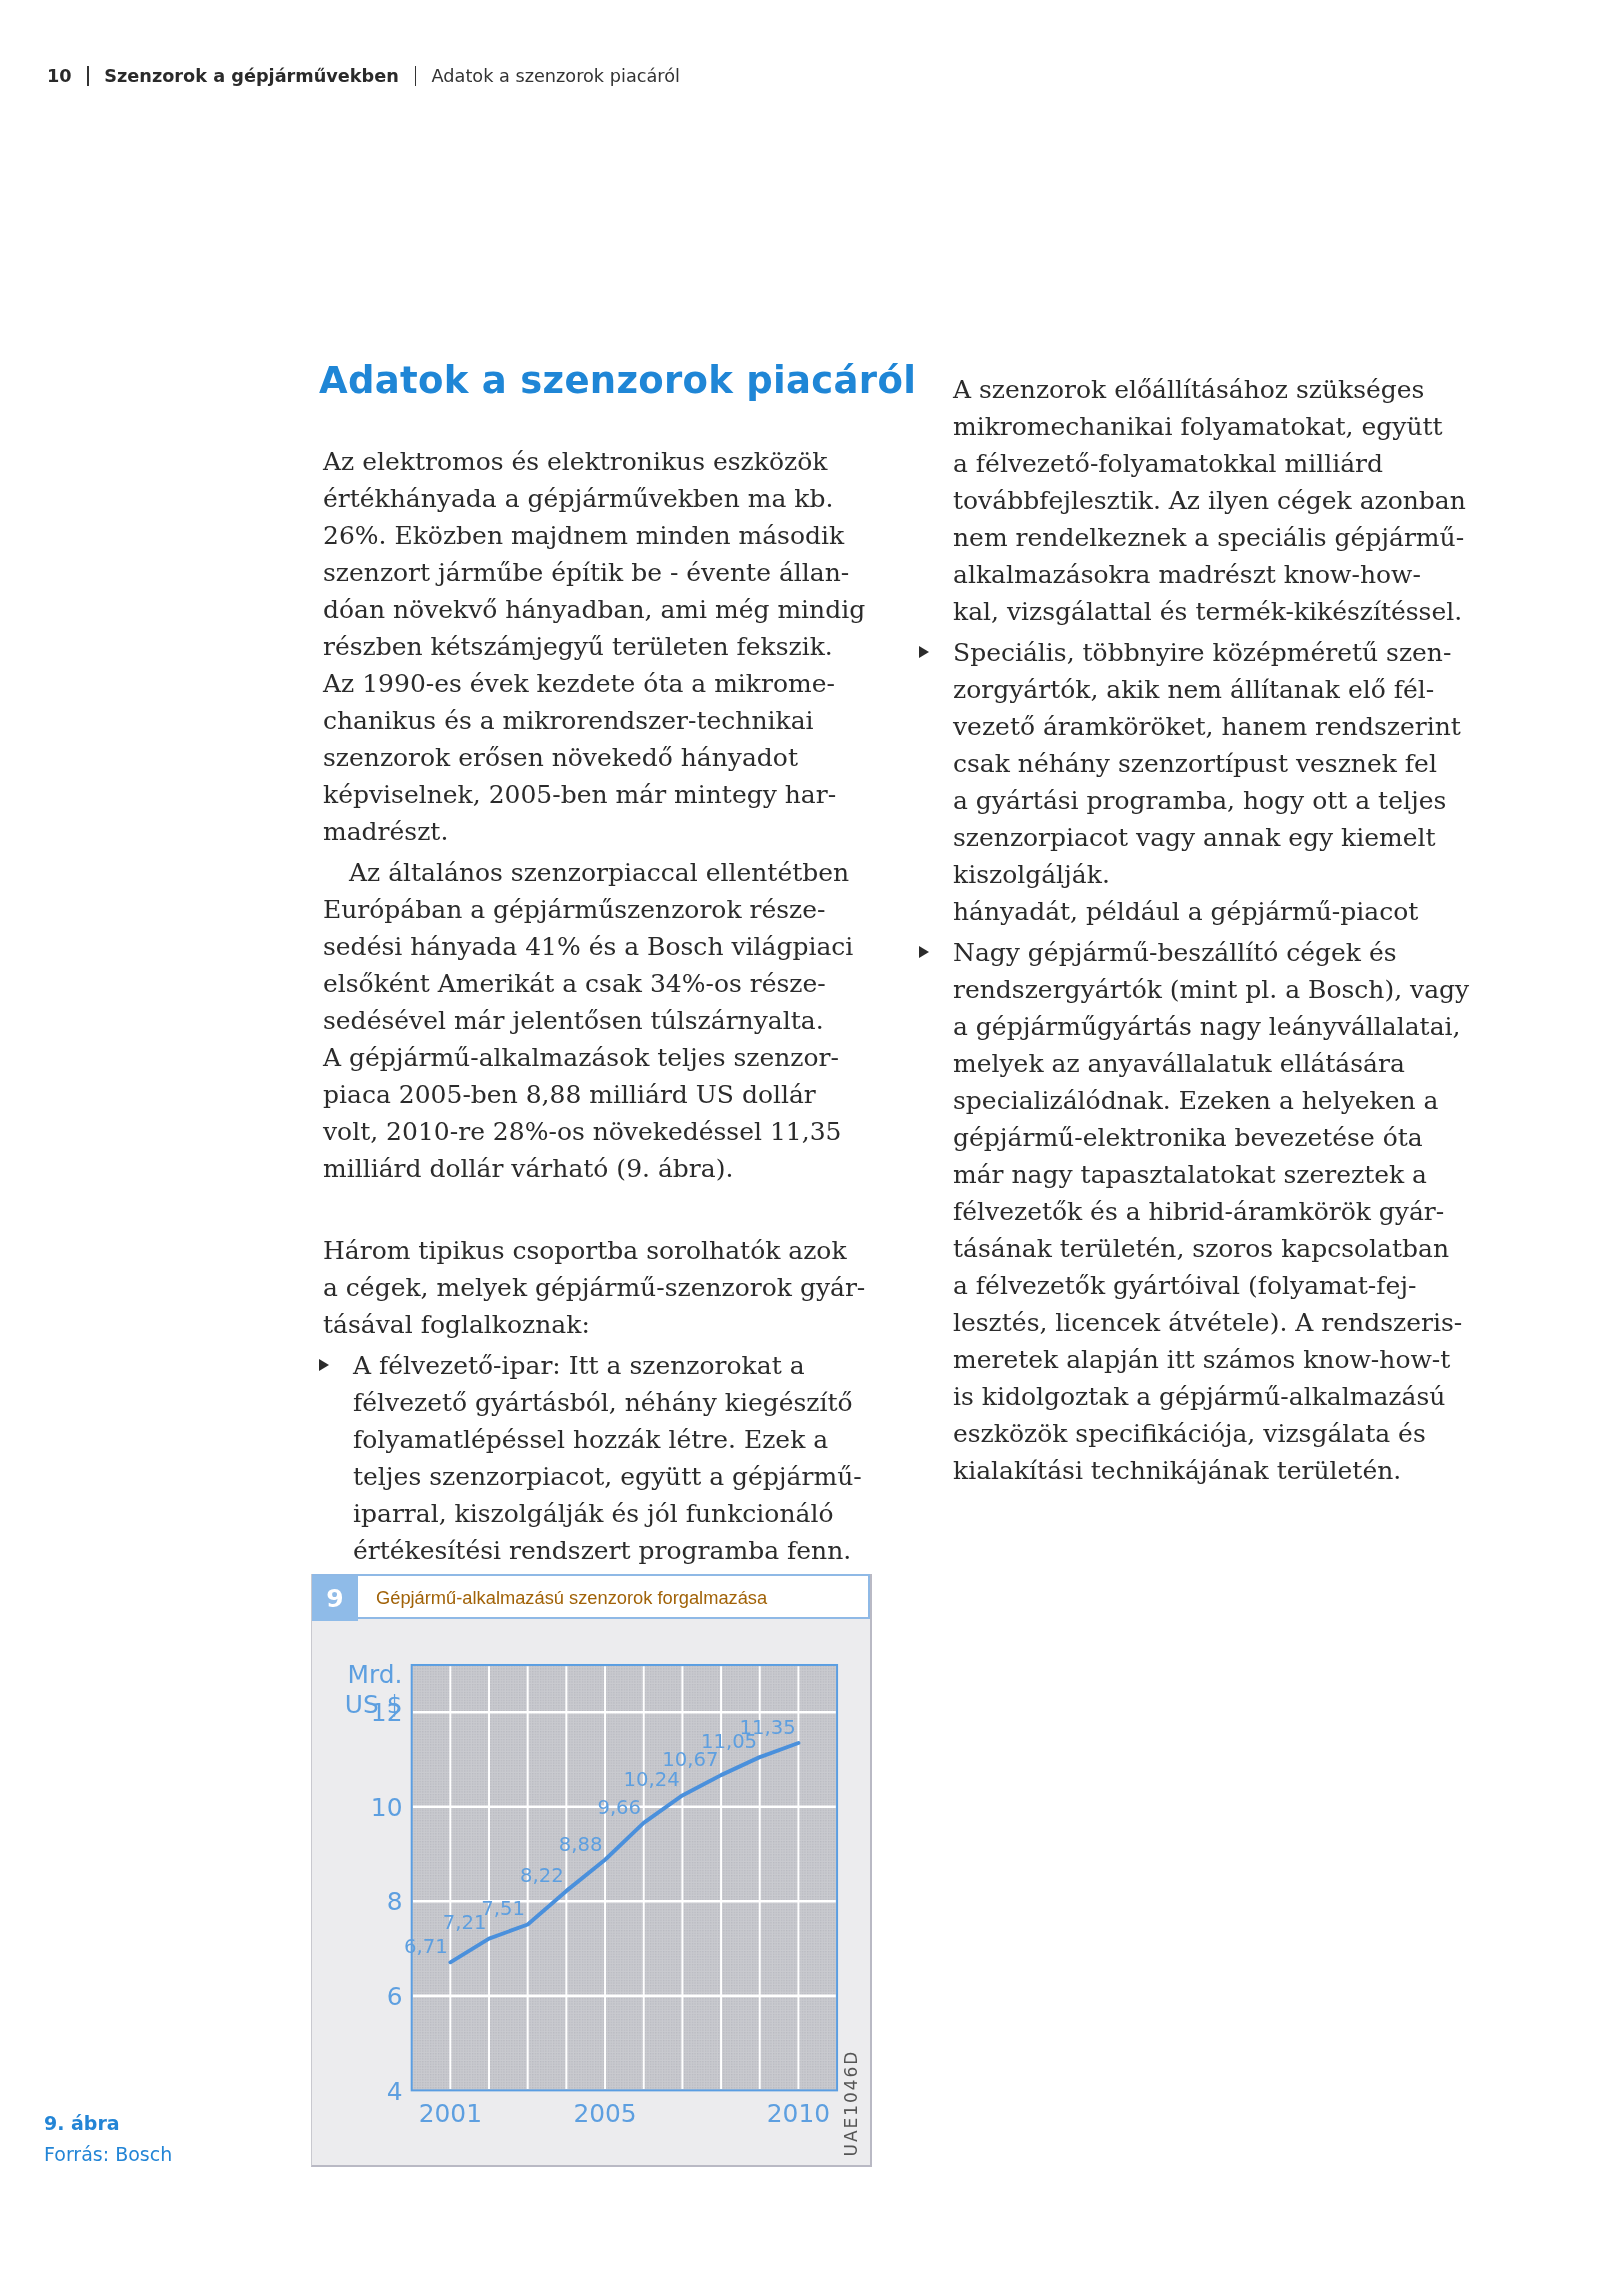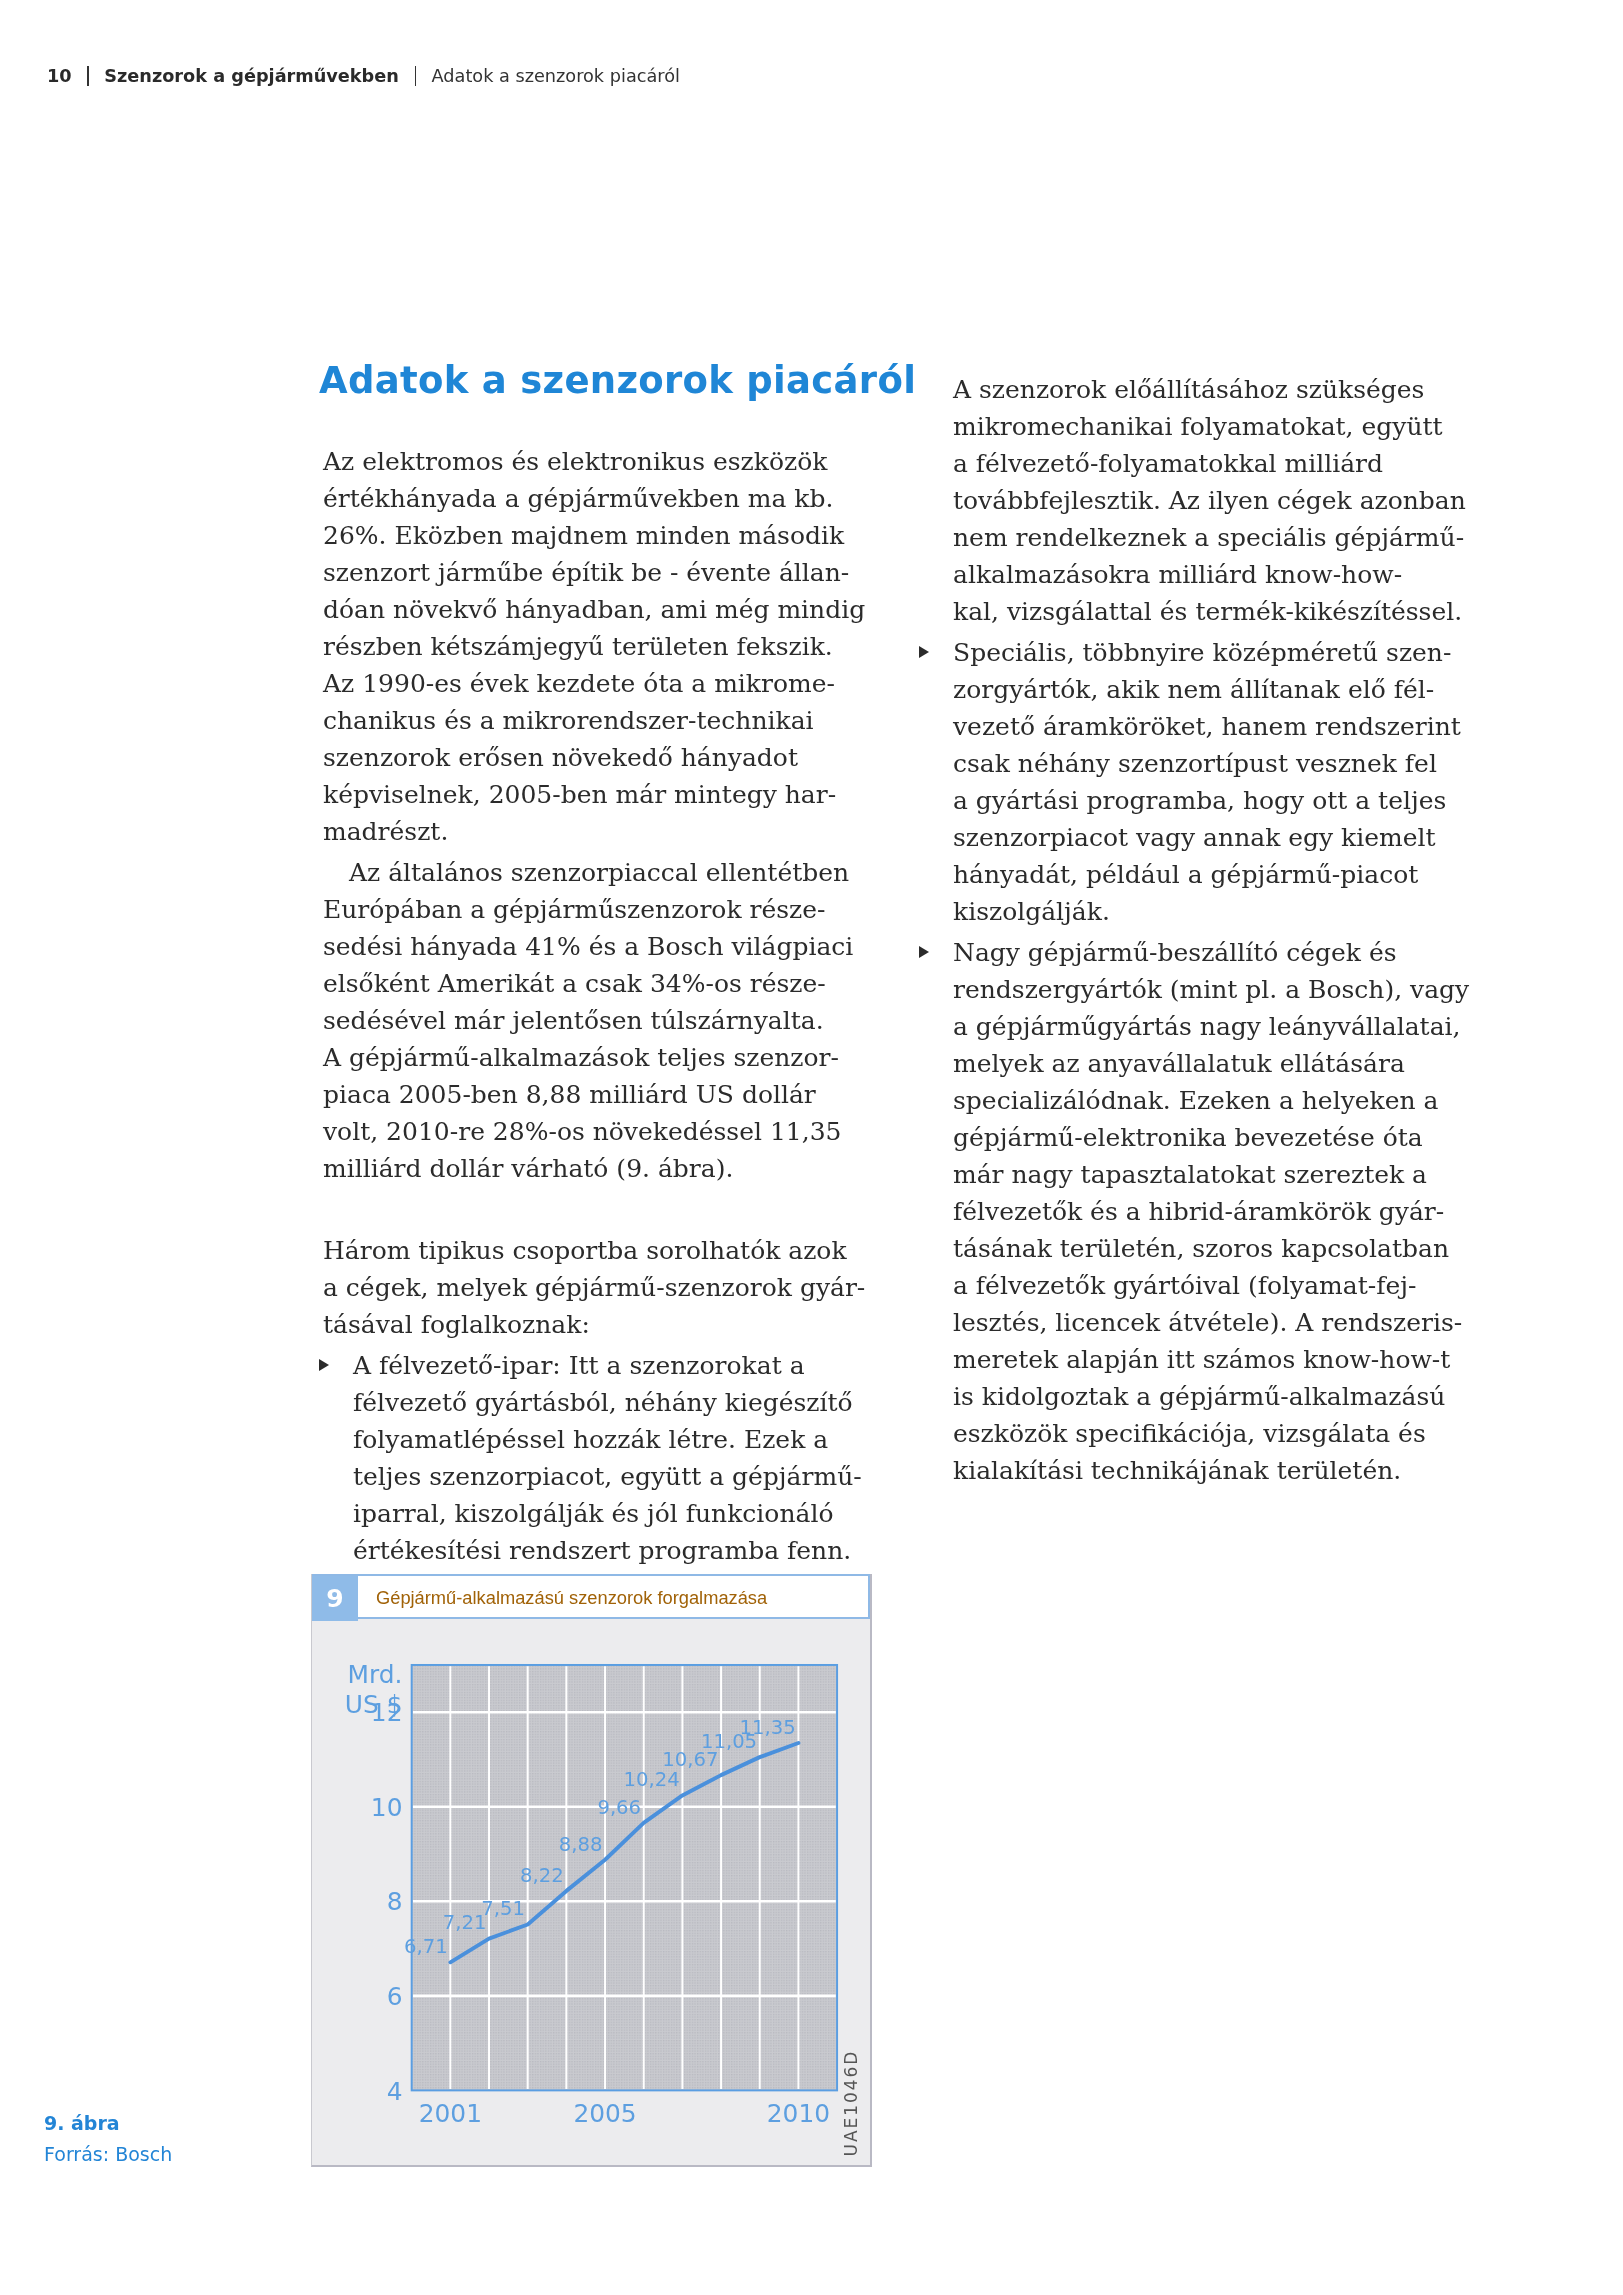--- a/index.html
+++ b/index.html
@@ -130,34 +130,34 @@
   </div>
 </div>
 
 <div class="col col-right">
   <p>
       <span class="line">A szenzorok előállításához szükséges</span>
       <span class="line">mikromechanikai folyamatokat, együtt</span>
       <span class="line">a félvezető-folyamatokkal milliárd</span>
       <span class="line">továbbfejlesztik. Az ilyen cégek azonban</span>
       <span class="line">nem rendelkeznek a speciális gépjármű-</span>
-      <span class="line">alkalmazásokra milliárd know-how-</span>
+      <span class="line">alkalmazásokra madrészt know-how-</span>
       <span class="line">kal, vizsgálattal és termék-kikészítéssel.</span>
     </p>
   <div class="bullet">
     <span class="tri"></span>
     <p>
         <span class="line">Speciális, többnyire középméretű szen-</span>
         <span class="line">zorgyártók, akik nem állítanak elő fél-</span>
         <span class="line">vezető áramköröket, hanem rendszerint</span>
         <span class="line">csak néhány szenzortípust vesznek fel</span>
         <span class="line">a gyártási programba, hogy ott a teljes</span>
         <span class="line">szenzorpiacot vagy annak egy kiemelt</span>
+        <span class="line">kiszolgálják.</span>
         <span class="line">hányadát, például a gépjármű-piacot</span>
-        <span class="line">kiszolgálják.</span>
       </p>
   </div>
   <div class="bullet">
     <span class="tri"></span>
     <p>
         <span class="line">Nagy gépjármű-beszállító cégek és</span>
         <span class="line">rendszergyártók (mint pl. a Bosch), vagy</span>
         <span class="line">a gépjárműgyártás nagy leányvállalatai,</span>
         <span class="line">melyek az anyavállalatuk ellátására</span>
         <span class="line">specializálódnak. Ezeken a helyeken a</span>

